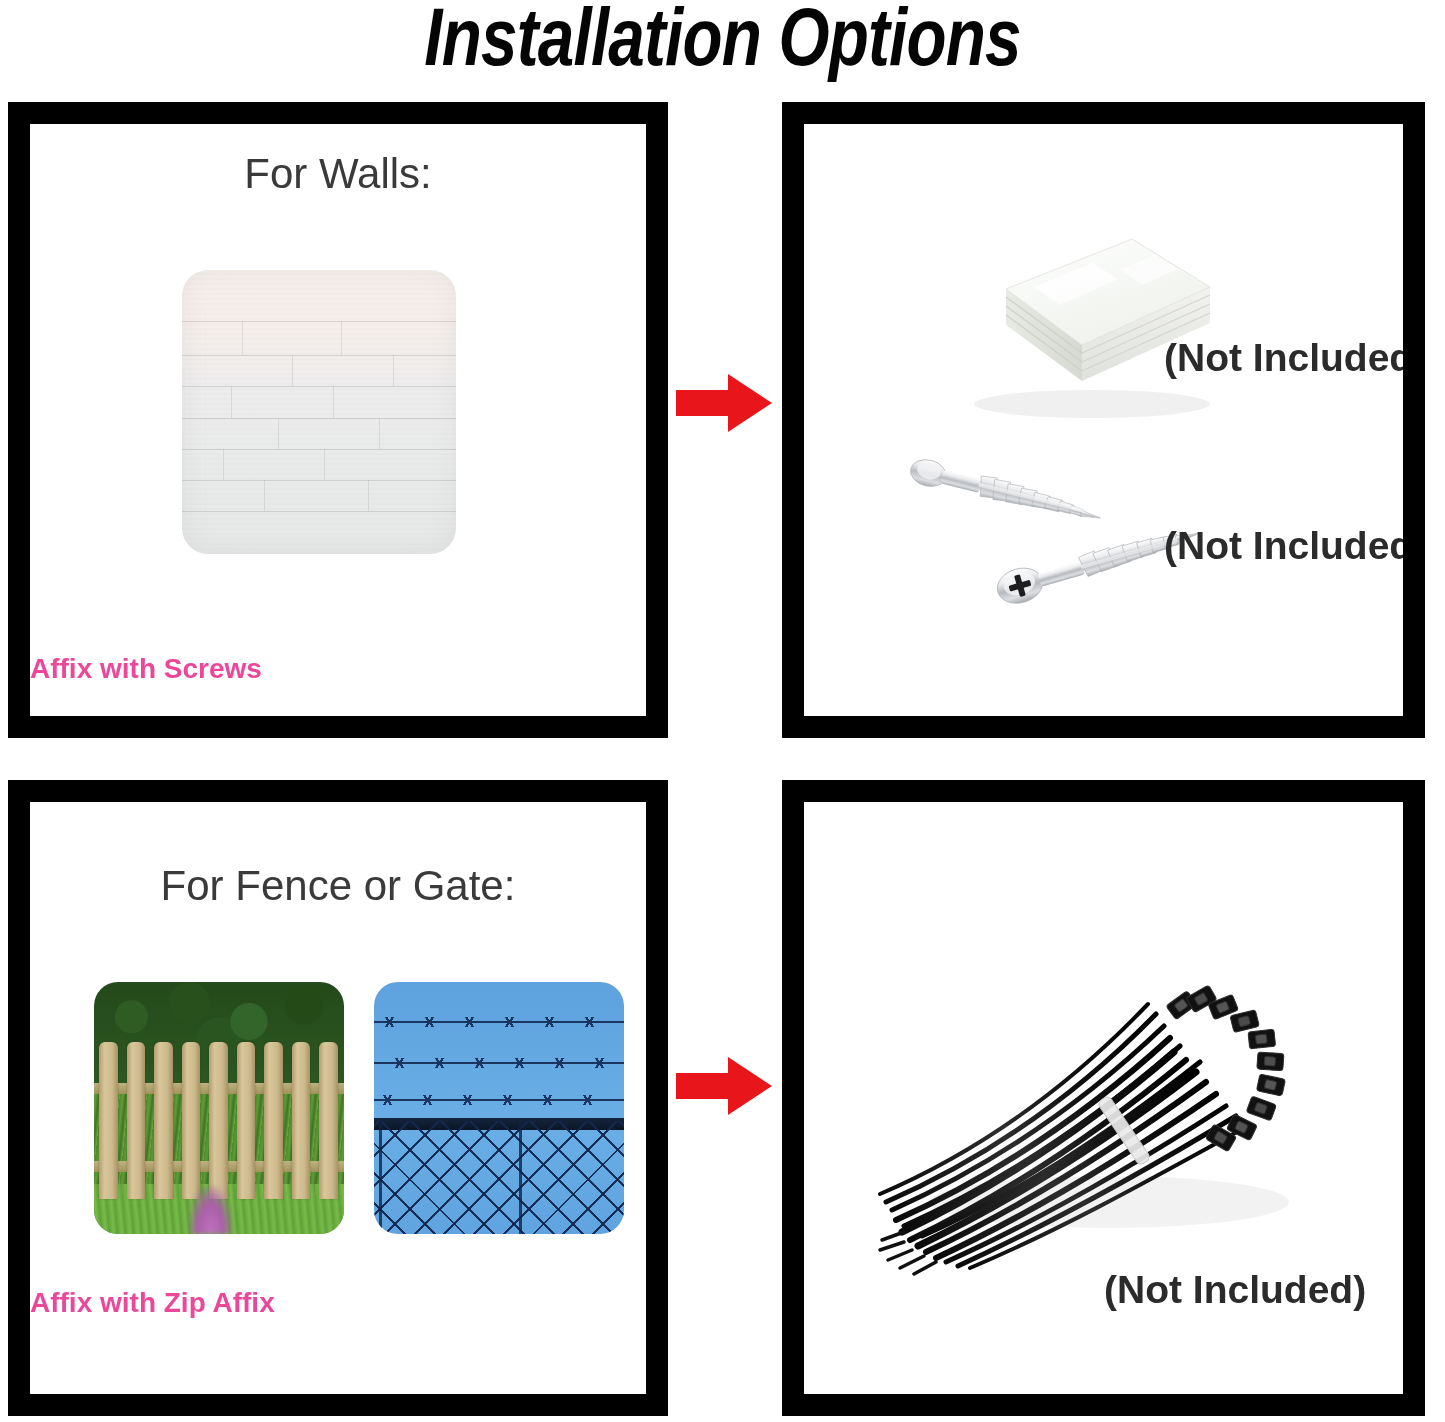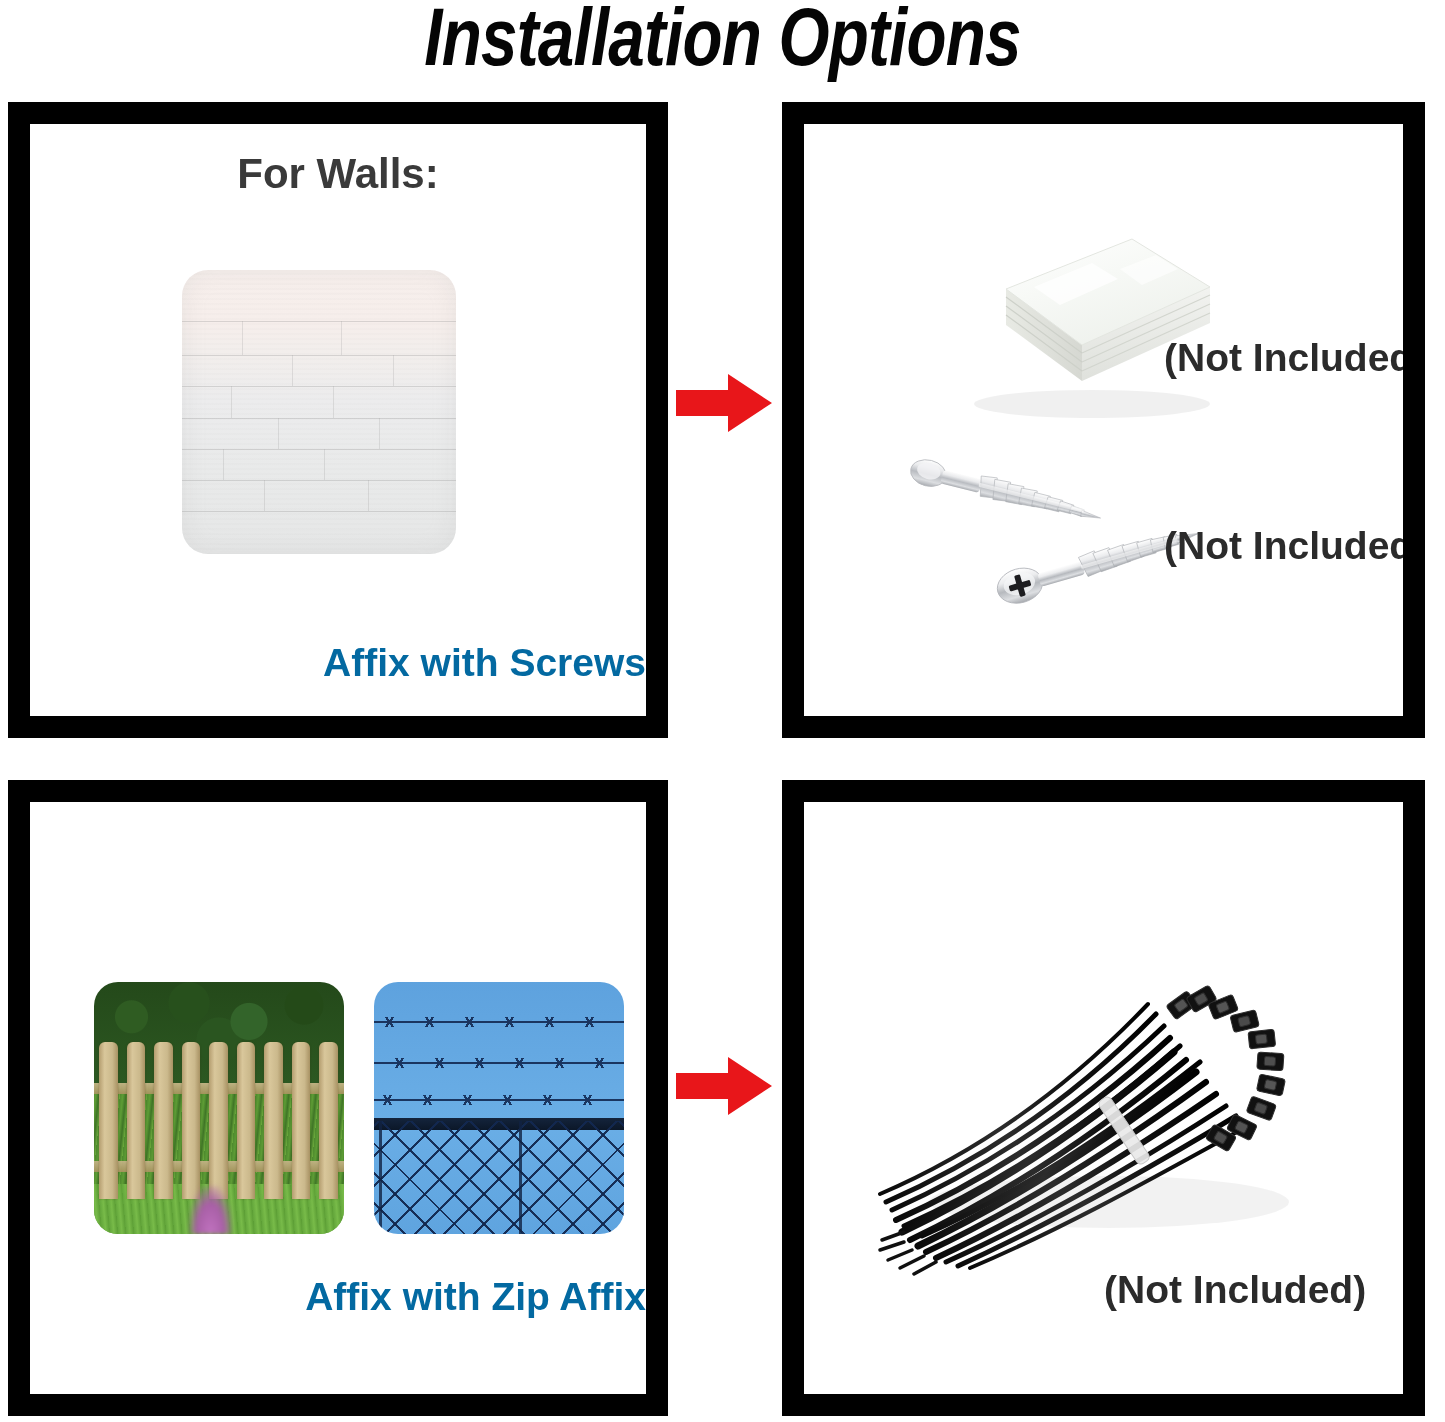--- a/index.html
+++ b/index.html
@@ -52,34 +52,34 @@
   #panel-walls      { left: 8px;   top: 102px;  width: 660px; height: 636px; }
   #panel-wall-hw    { left: 782px; top: 102px;  width: 643px; height: 636px; }
   #panel-fence      { left: 8px;   top: 780px;  width: 660px; height: 636px; }
   #panel-fence-hw   { left: 782px; top: 780px;  width: 643px; height: 636px; }
 
   .panel-heading {
     position: absolute;
     width: 100%;
     text-align: center;
     font-size: 42px;
-    font-weight: bold;
+    font-weight: normal;
     color: #3a3a3a;
     letter-spacing: 0px;
   }
   #walls-heading  { top: 26px; }
   #fence-heading  { top: 60px; }
 
   .panel-caption {
     position: absolute;
     width: 100%;
-    text-align: right;
-    font-size: 39px;
+    text-align: left;
+    font-size: 28px;
     font-weight: bold;
-    color: #0369a1;
+    color: #ec4899;
     line-height: 1.32;
   }
   #walls-caption { bottom: 28px; }
   #fence-caption { bottom: 72px; }
 
   
   #brick-swatch {
     position: absolute;
     left: 152px;
     top: 146px;
@@ -424,20 +424,21 @@
     </div>
 
     <div class="hw-label" id="screw-not-included">(Not Included)</div>
 
   </div>
 </div>
 
 <div class="panel" id="panel-fence">
   <div class="panel-inner">
 
+    <div class="panel-heading" id="fence-heading">For Fence or Gate:</div>
 
     <div class="fence-photo" id="photo-wood-fence">
       <div class="hedge"></div>
       <div class="grass-bg"></div>
       <div class="lawn"></div>
       <div class="pickets">
         <div class="rail" style="top:26%"></div>
         <div class="rail" style="top:76%"></div>
         <div class="picket" style="left:2%"></div>
         <div class="picket" style="left:13%"></div>

